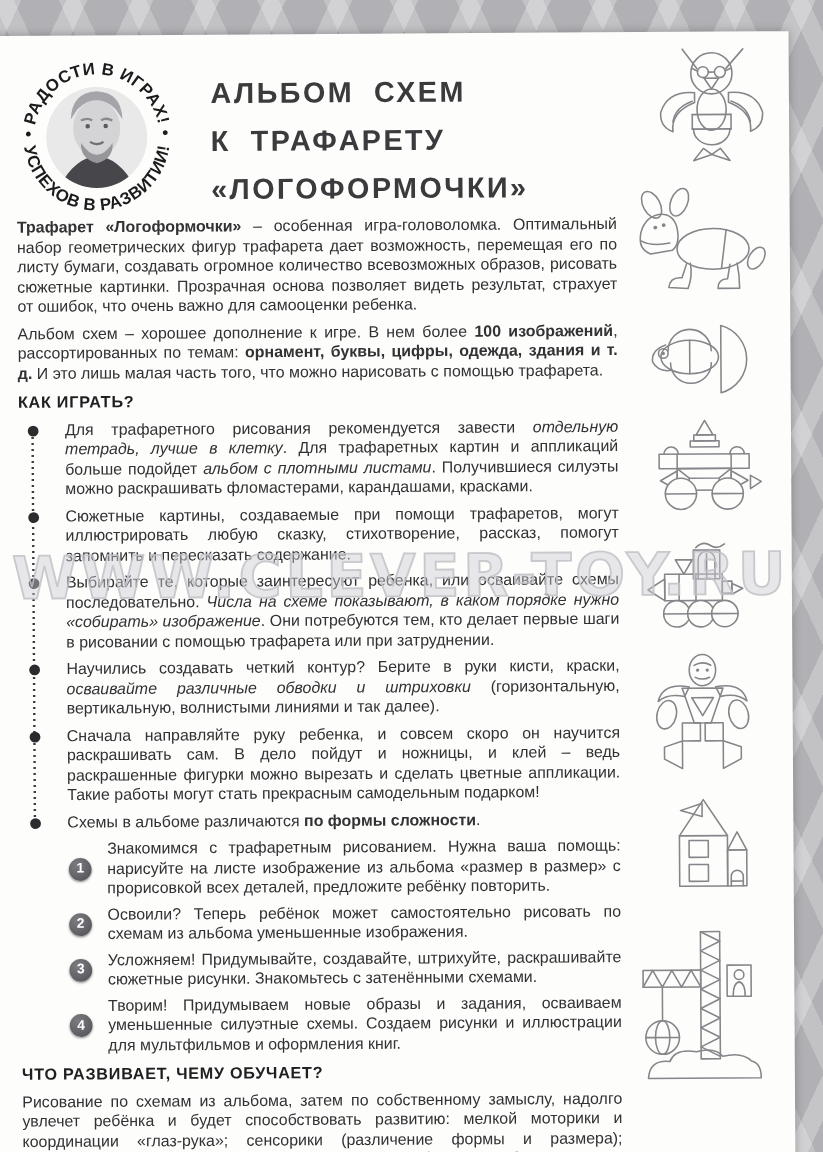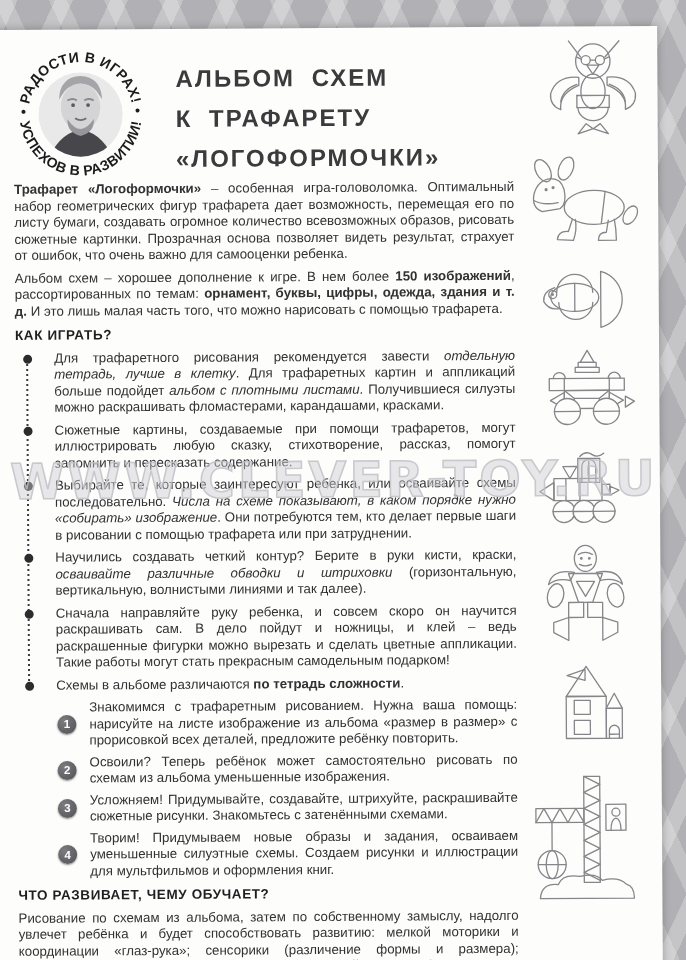--- a/index.html
+++ b/index.html
@@ -102,21 +102,21 @@
     </div>
 
     <div class="title">
       <div>АЛЬБОМ СХЕМ</div>
       <div>К ТРАФАРЕТУ</div>
       <div>«ЛОГОФОРМОЧКИ»</div>
     </div>
 
     <div class="text-col">
       <p class="para"><span class="b">Трафарет «Логоформочки»</span><span> – особенная игра-головоломка. Оптимальный набор геометрических фигур трафарета дает возможность, перемещая его по листу бумаги, создавать огромное количество всевозможных образов, рисовать сюжетные картинки. Прозрачная основа позволяет видеть результат, страхует от ошибок, что очень важно для самооценки ребенка.</span></p>
-      <p class="para"><span>Альбом схем – хорошее дополнение к игре. В нем более </span><span class="b">150 изображений</span><span>, рассортированных по темам: </span><span class="b">орнамент, буквы, цифры, одежда, здания и т. д.</span><span> И это лишь малая часть того, что можно нарисовать с помощью трафарета.</span></p>
+      <p class="para"><span>Альбом схем – хорошее дополнение к игре. В нем более </span><span class="b">100 изображений</span><span>, рассортированных по темам: </span><span class="b">орнамент, буквы, цифры, одежда, здания и т. д.</span><span> И это лишь малая часть того, что можно нарисовать с помощью трафарета.</span></p>
 
       <h3>КАК ИГРАТЬ?</h3>
 
       <div class="bullets">
         <div class="dotline"></div>
         <div class="bullet">
           <span class="dot"></span>
           <p><span>Для трафаретного рисования рекомендуется завести </span><span class="i">отдельную тетрадь, лучше в клетку</span><span>. Для трафаретных картин и аппликаций больше подойдет </span><span class="i">альбом с плотными листами</span><span>. Получившиеся силуэты можно раскрашивать фломастерами, карандашами, красками.</span></p>
         </div>
         <div class="bullet">
@@ -130,21 +130,21 @@
         <div class="bullet">
           <span class="dot"></span>
           <p><span>Научились создавать четкий контур? Берите в руки кисти, краски, </span><span class="i">осваивайте различные обводки и штриховки</span><span> (горизонтальную, вертикальную, волнистыми линиями и так далее).</span></p>
         </div>
         <div class="bullet">
           <span class="dot"></span>
           <p><span>Сначала направляйте руку ребенка, и совсем скоро он научится раскрашивать сам. В дело пойдут и ножницы, и клей – ведь раскрашенные фигурки можно вырезать и сделать цветные аппликации. Такие работы могут стать прекрасным самодельным подарком!</span></p>
         </div>
         <div class="bullet">
           <span class="dot"></span>
-          <p><span>Схемы в альбоме различаются </span><span class="b">по тетрадь сложности</span><span>.</span></p>
+          <p><span>Схемы в альбоме различаются </span><span class="b">по формы сложности</span><span>.</span></p>
         </div>
       </div>
 
       <div class="numbered">
         <div class="numitem">
           <span class="numcircle">1</span>
           <p><span>Знакомимся с трафаретным рисованием. Нужна ваша помощь: нарисуйте на листе изображение из альбома «размер в размер» с прорисовкой всех деталей, предложите ребёнку повторить.</span></p>
         </div>
         <div class="numitem">
           <span class="numcircle">2</span>

